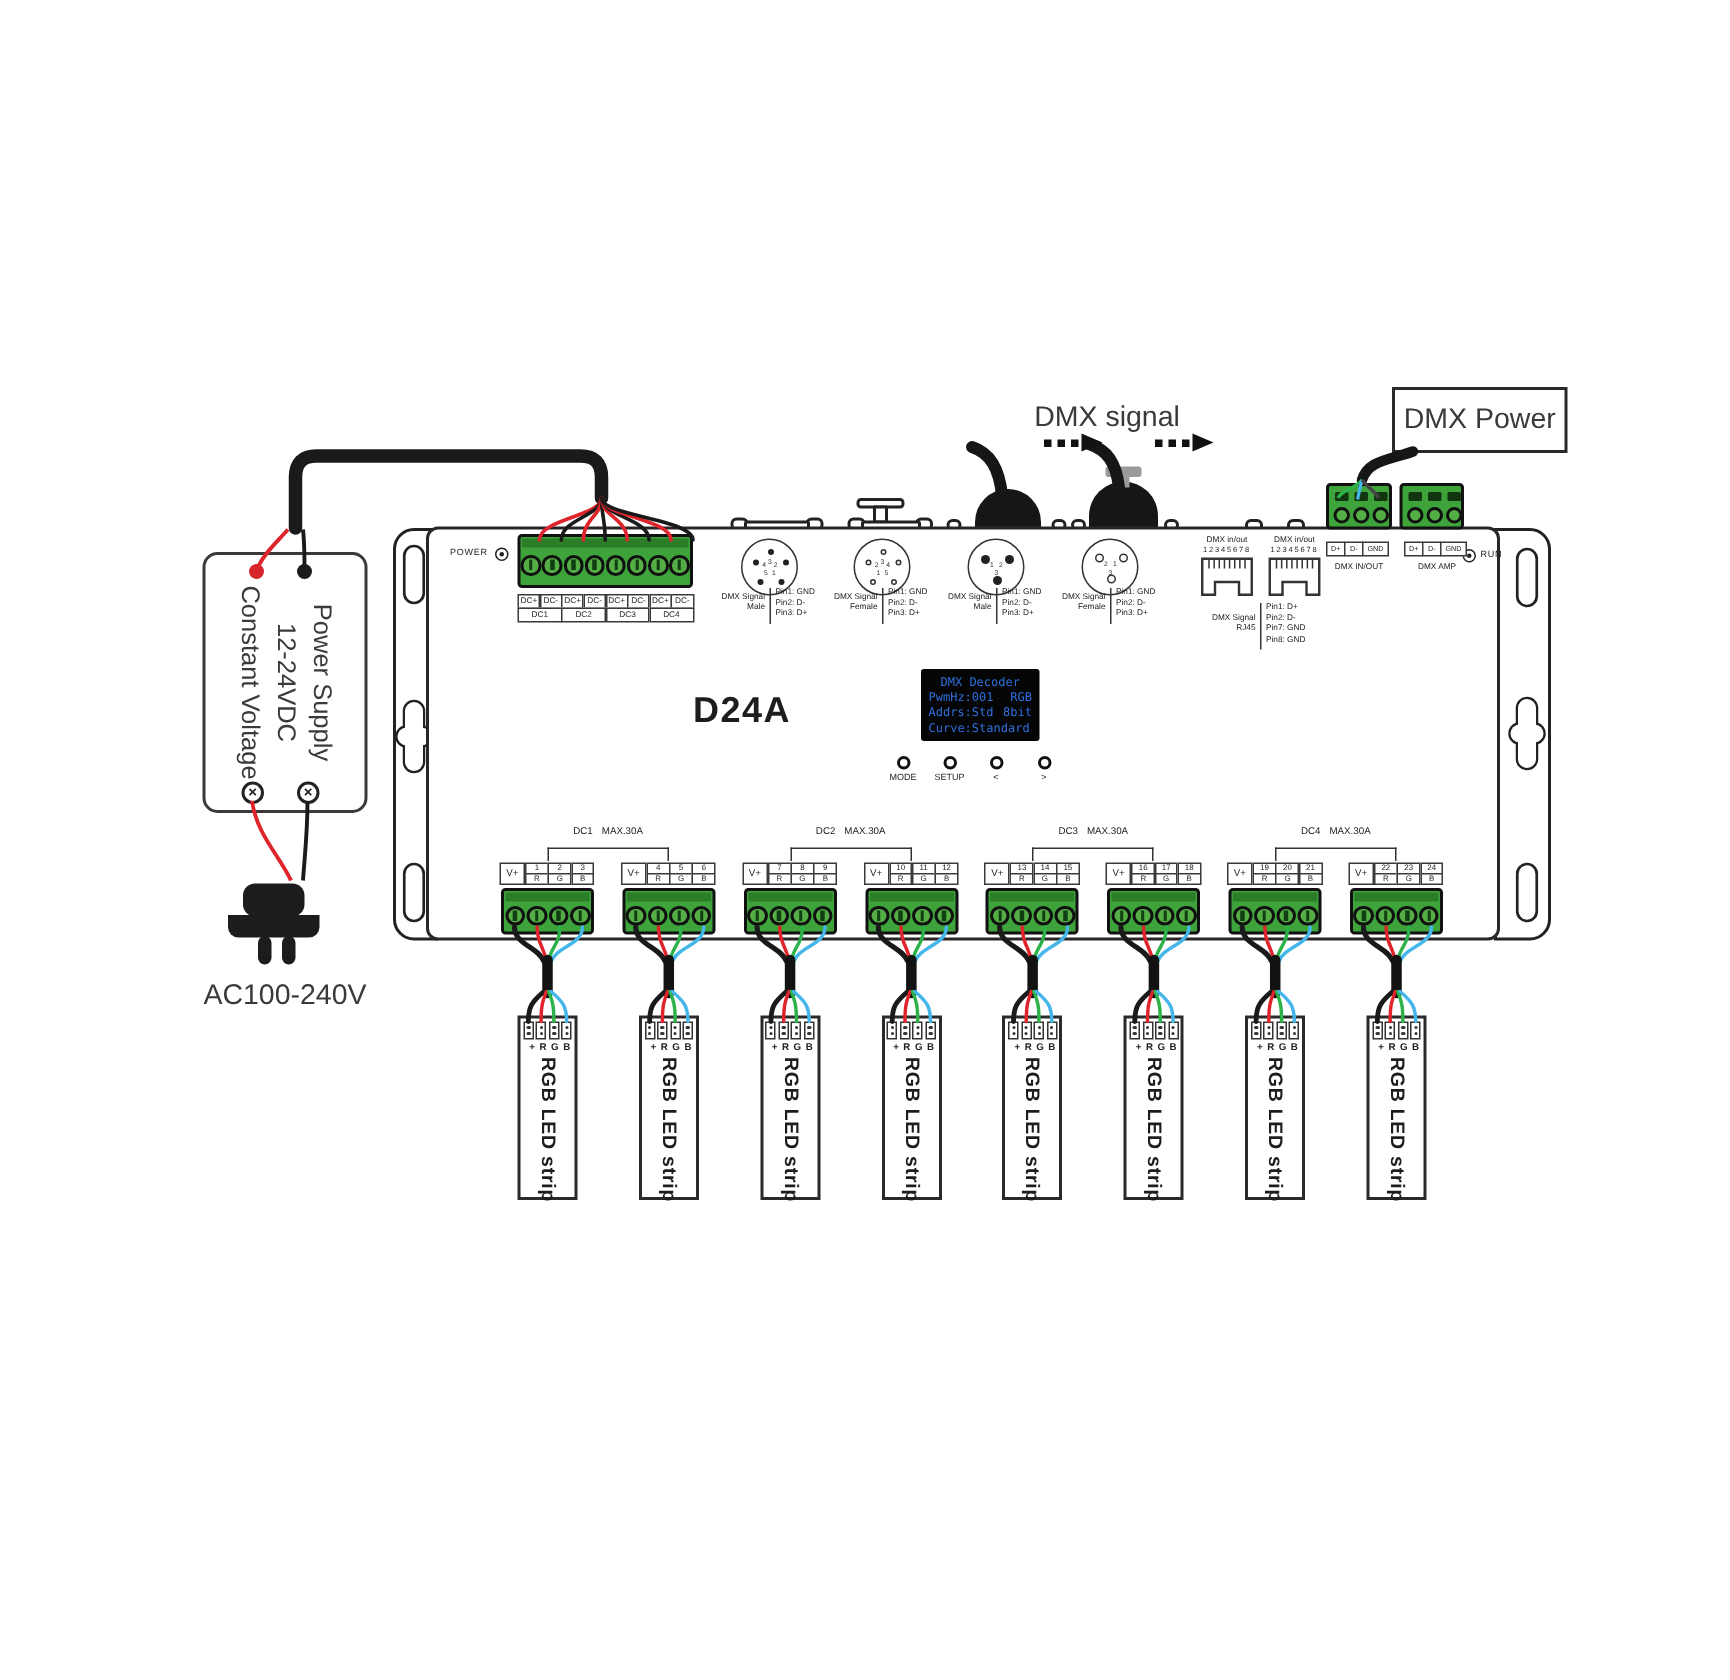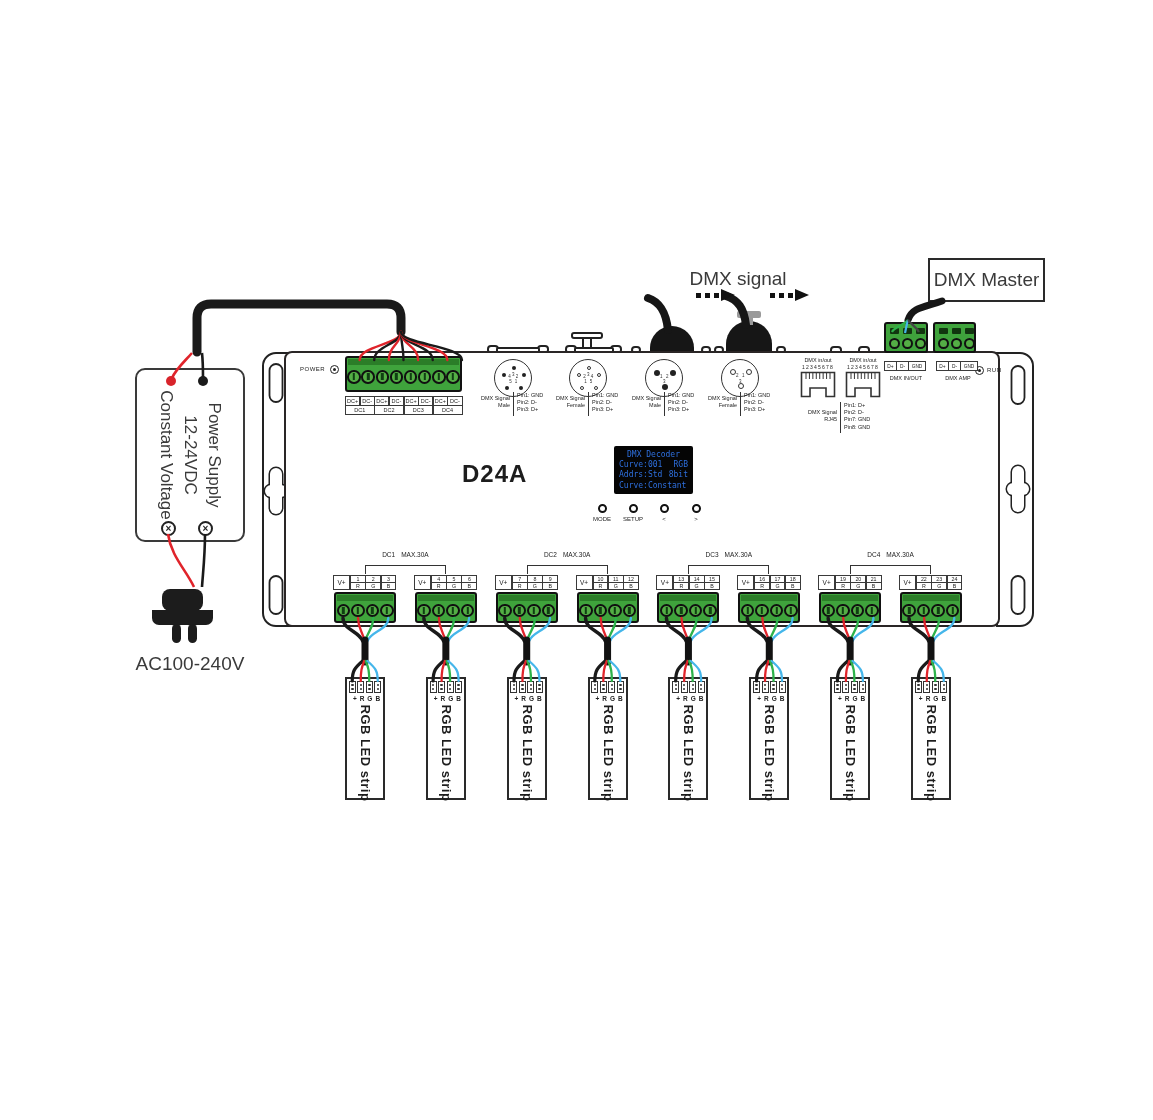--- a/index.html
+++ b/index.html
@@ -92,44 +92,44 @@
     <div>12-24VDC</div>
     <div>Constant Voltage</div>
   </div>
   <div class="screw abs" style="left:161px;top:521px;z-index:3;"></div>
   <div class="screw abs" style="left:198px;top:521px;z-index:3;"></div>
 
   <div class="abs t" style="left:130px;top:653px;width:120px;text-align:center;font-size:19px;color:#3a3a3a;z-index:3;">AC100-240V</div>
 
   <div class="abs t" style="left:688px;top:268px;width:100px;text-align:center;font-size:19px;color:#3a3a3a;z-index:3;">DMX signal</div>
   <div class="abs" style="left:928px;top:258px;width:117px;height:44px;border:2.2px solid #2a2a2a;background:#fff;display:flex;align-items:center;justify-content:center;z-index:3;">
-    <span class="t" style="font-size:19px;color:#3a3a3a;">DMX Master</span>
+    <span class="t" style="font-size:19px;color:#3a3a3a;">DMX Power</span>
   </div>
 
   <div class="abs t" style="left:300px;top:366px;font-size:6px;letter-spacing:.5px;z-index:4;">POWER</div>
   <div class="ind abs" style="left:330px;top:365px;z-index:4;"></div>
   <div class="ind abs" style="left:975px;top:366px;z-index:4;"></div>
   <div class="abs t" style="left:987px;top:367px;font-size:6px;letter-spacing:.5px;z-index:4;">RUN</div>
 
   <div class="abs t" style="left:462px;top:460px;font-size:24px;font-weight:bold;letter-spacing:1px;color:#1d1d1d;z-index:4;">D24A</div>
 
   <div class="lcd abs" style="left:614px;top:446px;width:79px;height:48px;color:#2e6fdd;z-index:4;">
     <div class="row" style="justify-content:center;">
         <span>DMX Decoder</span>
       </div>
     <div class="row">
-        <span>Curve:001</span>
+        <span>PwmHz:001</span>
         <span>RGB</span>
       </div>
     <div class="row">
         <span>Addrs:Std</span>
         <span>8bit</span>
       </div>
     <div class="row" style="justify-content:flex-start;">
-        <span>Curve:Constant</span>
+        <span>Curve:Standard</span>
       </div>
   </div>
 
   <div class="abs" style="left:795px;top:402px;display:flex;z-index:4;">
     <div class="tiny" style="width:42px;text-align:right;padding-right:3px;padding-top:7px;">
       <div>DMX Signal</div>
       <div>RJ45</div>
     </div>
     <div style="border-left:1.2px solid #333;height:31px;"></div>
     <div class="tiny" style="padding-left:3px;">

